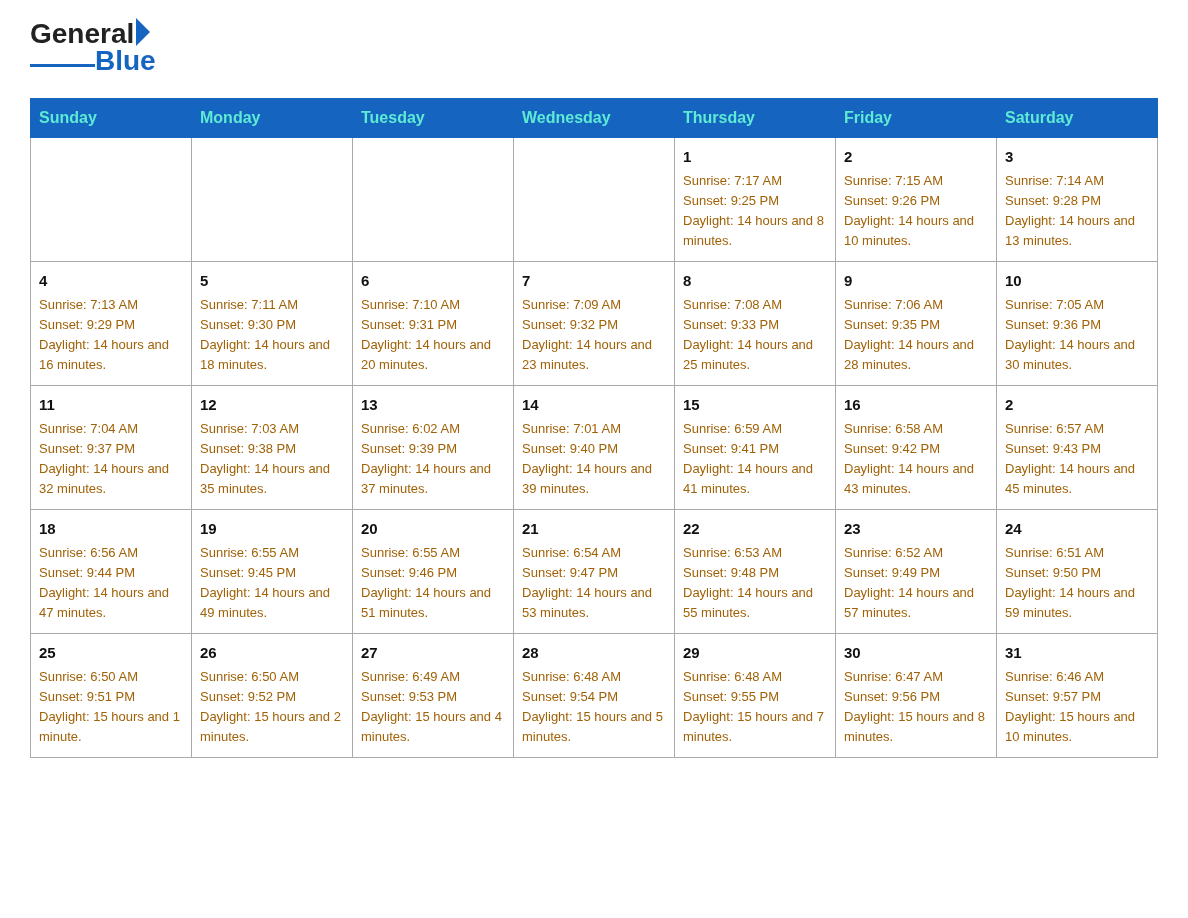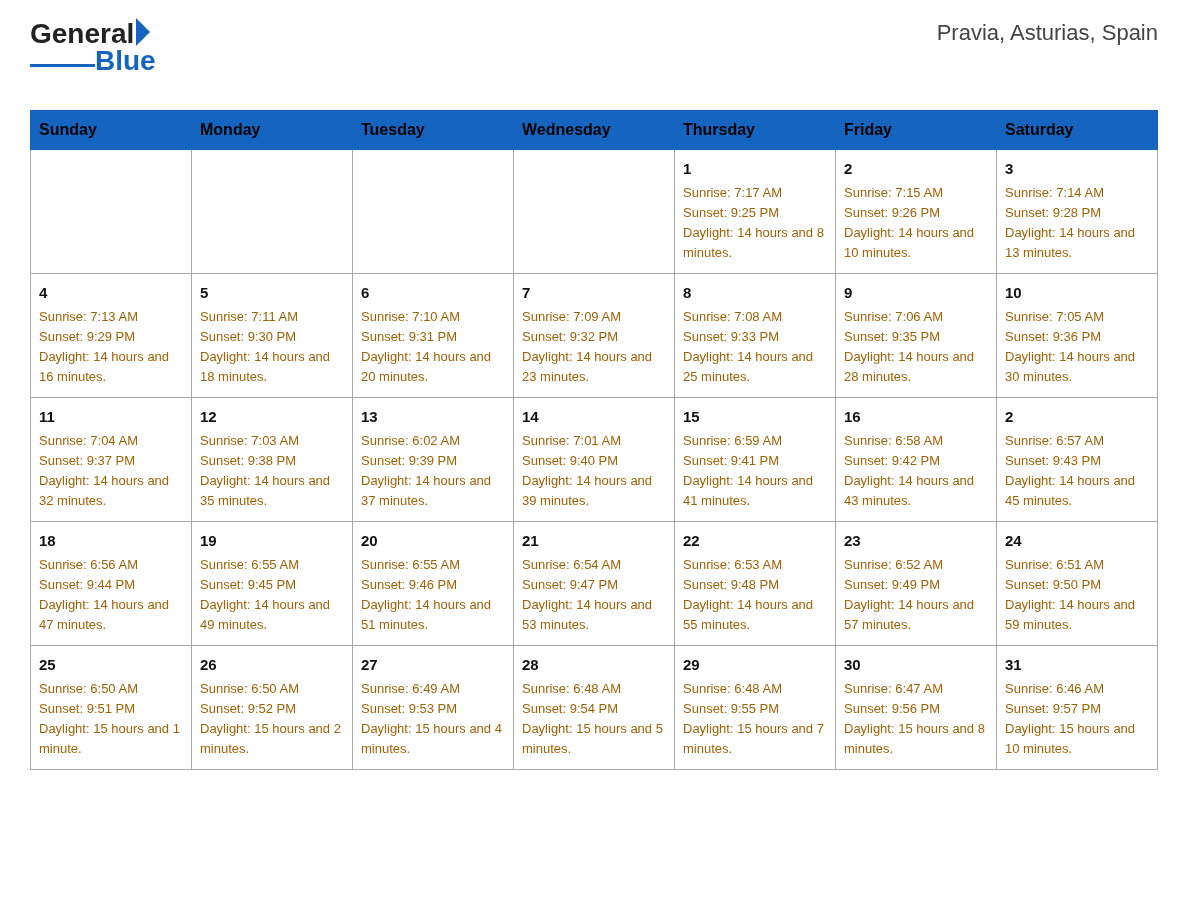--- a/index.html
+++ b/index.html
@@ -7,21 +7,21 @@
       font-family: Arial, sans-serif;
       background: #fff;
       padding: 20px 30px;
       width: 1188px;
       min-height: 918px;
     }
     .header {
       display: flex;
       justify-content: space-between;
       align-items: flex-start;
-      margin-bottom: 32px;
+      margin-bottom: 20px;
     }
     .logo {
       display: flex;
       flex-direction: column;
       align-items: flex-start;
     }
     .logo-general {
       font-size: 28px;
       font-weight: bold;
       color: #222;
@@ -68,21 +68,21 @@
       color: #444;
       font-weight: 400;
     }
     .calendar {
       width: 100%;
       border-collapse: collapse;
       border: 1px solid #1565c0;
     }
     .calendar th {
       background: #1565c0;
-      color: #000000;
+      color: #5eead4;
       font-size: 16px;
       font-weight: 600;
       padding: 10px 8px;
       text-align: left;
       border: 1px solid #1565c0;
     }
     .calendar td {
       vertical-align: top;
       padding: 8px 8px 10px 8px;
       border: 1px solid #aaa;
@@ -116,21 +116,20 @@
     <div class="logo-row">
       <span class="logo-general">General</span>
       <div class="logo-triangle"></div>
     </div>
     <div class="logo-row" style="margin-top:2px;">
       <div class="logo-line"></div>
       <span class="logo-blue" style="margin-left:0; position:relative; top:-3px;">Blue</span>
     </div>
   </div>
   <div class="title-block">
-    <div class="title-location">Pravia, Asturias, Spain</div>
   </div>
 </div>
 
 <table class="calendar">
   <thead>
     <tr>
     <th>Sunday</th>
         <th>Monday</th>
         <th>Tuesday</th>
         <th>Wednesday</th>

